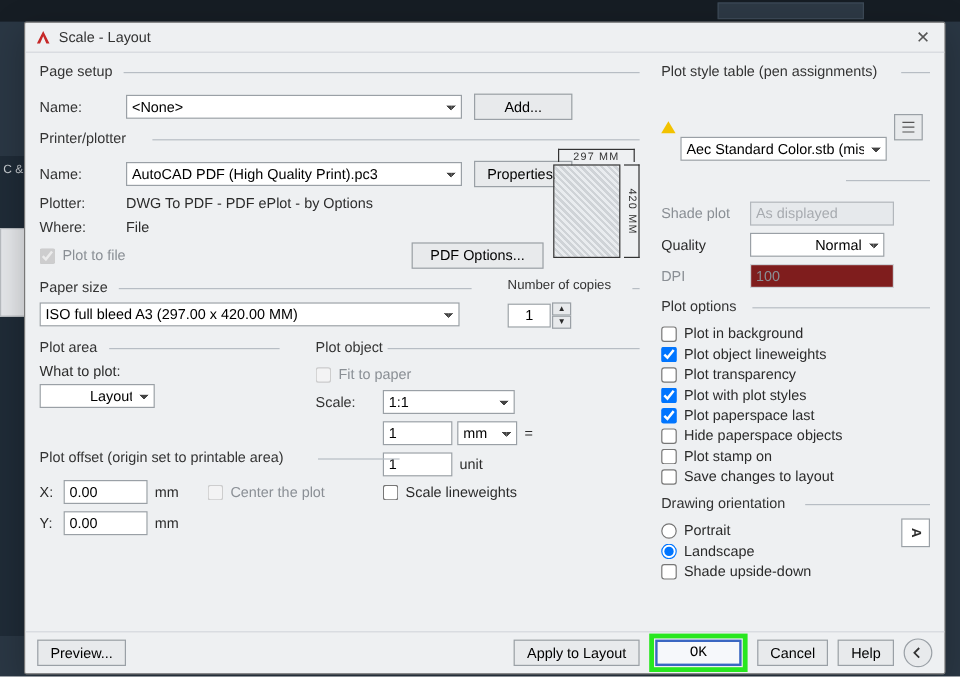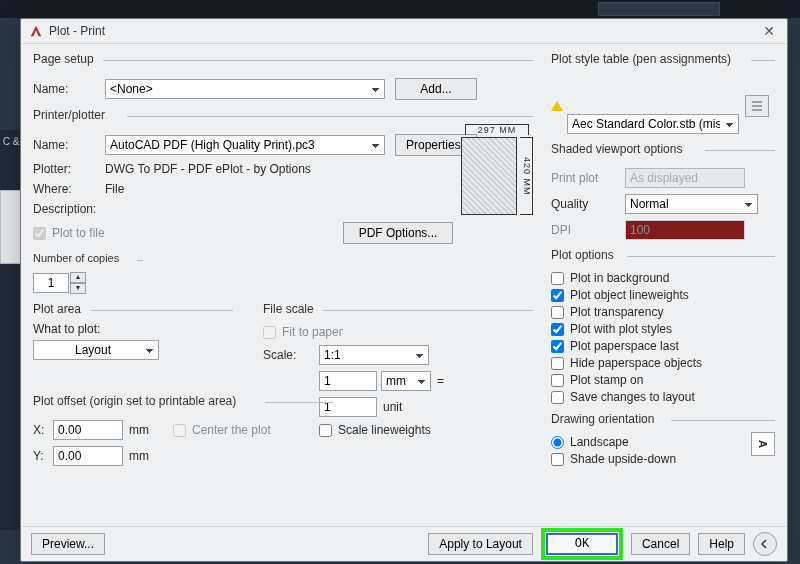--- a/index.html
+++ b/index.html
@@ -76,21 +76,21 @@
     </div>
     <div class="bg-left-strip">C &amp;</div>
     <div class="bg-panel"></div>
   </div>
 
   <div class="dlg">
     <div class="titlebar">
       <svg class="logo" viewBox="0 0 16 16">
           <path fill="#c62828" d="M2 14 L8 2 L14 14 L11 14 L8 7 L5 14 Z"></path>
         </svg>
-      <span class="ttl">Plot - Print</span>
+      <span class="ttl">Scale - Layout</span>
       <span class="close">✕</span>
     </div>
 
     <div class="body">
       <div class="cols">
 
         <div class="col-l">
 
           <div class="grp" style="padding-top:18px;">
             <span class="grp-title">Page setup</span>
@@ -116,65 +116,69 @@
               <button class="btn" style="margin-left:10px;width:82px;">Properties...</button>
             </div>
             <div class="row">
               <span class="lbl">Plotter:</span>
               <span>DWG To PDF - PDF ePlot - by Options</span>
             </div>
             <div class="row">
               <span class="lbl">Where:</span>
               <span>File</span>
             </div>
-            <div class="row">
-              <span class="lbl">Description:</span>
-            </div>
             <div class="row" style="justify-content:space-between;">
               <label class="chk muted">
                 <input type="checkbox" checked="" disabled="" style="">
                 <span>Plot to file</span>
               </label>
               <button class="btn" style="width:110px;margin-right:80px;">PDF Options...</button>
             </div>
 
             <div class="paper-prev">
               <div class="paper-dim-top">297 MM</div>
               <div class="paper-rect">
                 <div class="sheet"></div>
                 <div class="paper-dim-right">420 MM</div>
               </div>
             </div>
           </div>
 
           <div style="display:flex;gap:30px;">
+            <div class="grp" style="flex:1;padding-top:18px;">
+              <span class="grp-title">Paper size</span>
+              <span class="grp-line" style="left:66px;"></span>
+              <select class="sel" style="width:350px;">
+                <option>ISO full bleed A3 (297.00 x 420.00 MM)</option>
+              </select>
+            </div>
             <div class="grp" style="width:110px;padding-top:18px;">
               <span class="grp-title" style="font-size:11px;">Number of copies</span>
               <span class="grp-line" style="left:104px;"></span>
               <div class="spin">
                 <input type="text" class="inp" value="1" style="">
                 <span class="arrows">
                     <span>▴</span>
                     <span>▾</span>
                   </span>
               </div>
             </div>
           </div>
 
           <div style="display:flex;gap:30px;">
             <div class="grp" style="width:200px;padding-top:18px;">
               <span class="grp-title">Plot area</span>
               <span class="grp-line" style="left:58px;"></span>
               <div style="margin-bottom:4px;">What to plot:</div>
-              <select class="sel" style="width:126px;padding-left:41px;">
+              <select class="sel" style="width:96px;padding-left:41px;">
                 <option>Layout</option>
               </select>
             </div>
             <div class="grp" style="flex:1;padding-top:18px;">
-              <span class="grp-title">File scale</span>
+              <span class="grp-title">Plot object</span>
               <span class="grp-line" style="left:60px;"></span>
               <label class="chk muted">
                 <input type="checkbox" disabled="" style="">
                 <span>Fit to paper</span>
               </label>
               <div class="row">
                 <span class="lbl-s">Scale:</span>
                 <select class="sel" style="width:110px;"><option>1:1</option></select>
               </div>
               <div class="row">
@@ -225,29 +229,28 @@
               <select class="sel" style="width:172px;margin-top:36px;"><option>Aec Standard Color.stb (mis</option></select>
               <span class="small-btn" style="margin-left:6px;">
                 <svg width="12" height="12">
                     <path stroke="#555" d="M1 2h10M1 6h10M1 10h10"></path>
                   </svg>
               </span>
             </div>
           </div>
 
           <div class="grp" style="padding-top:18px;">
-            <span class="grp-title">Shaded viewport options</span>
             <span class="grp-line" style="left:154px;"></span>
             <div class="row">
-              <span class="muted" style="width:74px;">Print plot</span>
+              <span class="muted" style="width:74px;">Shade plot</span>
               <select class="sel muted" style="width:120px;background:#e4e7ea;" disabled=""><option>As displayed</option></select>
             </div>
             <div class="row">
               <span style="width:74px;">Quality</span>
-              <select class="sel" style="width:133px;"><option>Normal</option></select>
+              <select class="sel" style="width:112px;text-align:right;"><option>Normal</option></select>
             </div>
             <div class="row">
               <span class="muted" style="width:74px;">DPI</span>
               <input type="text" class="inp muted" style="width: 120px; background: #7f1d1d; border-color: rgb(207, 211, 215);" disabled="" value="100">
             </div>
           </div>
 
           <div class="grp" style="padding-top:18px;">
             <span class="grp-title">Plot options</span>
             <span class="grp-line" style="left:76px;"></span>
@@ -283,20 +286,24 @@
                 <input type="checkbox" style="">
                 <span>Save changes to layout</span>
               </label>
           </div>
 
           <div class="grp" style="padding-top:18px;">
             <span class="grp-title">Drawing orientation</span>
             <span class="grp-line" style="left:120px;"></span>
             <div style="display:flex;align-items:flex-start;gap:8px;">
               <div style="flex:1;">
+                <label class="chk">
+                    <input type="radio" name="orient" style="">
+                    <span>Portrait</span>
+                  </label>
                 <label class="chk">
                     <input type="radio" name="orient" checked="" style="">
                     <span>Landscape</span>
                   </label>
                 <label class="chk">
                     <input type="checkbox" style="">
                     <span>Shade upside-down</span>
                   </label>
               </div>
               <span class="icon-a" style="transform:rotate(90deg);">A</span>

